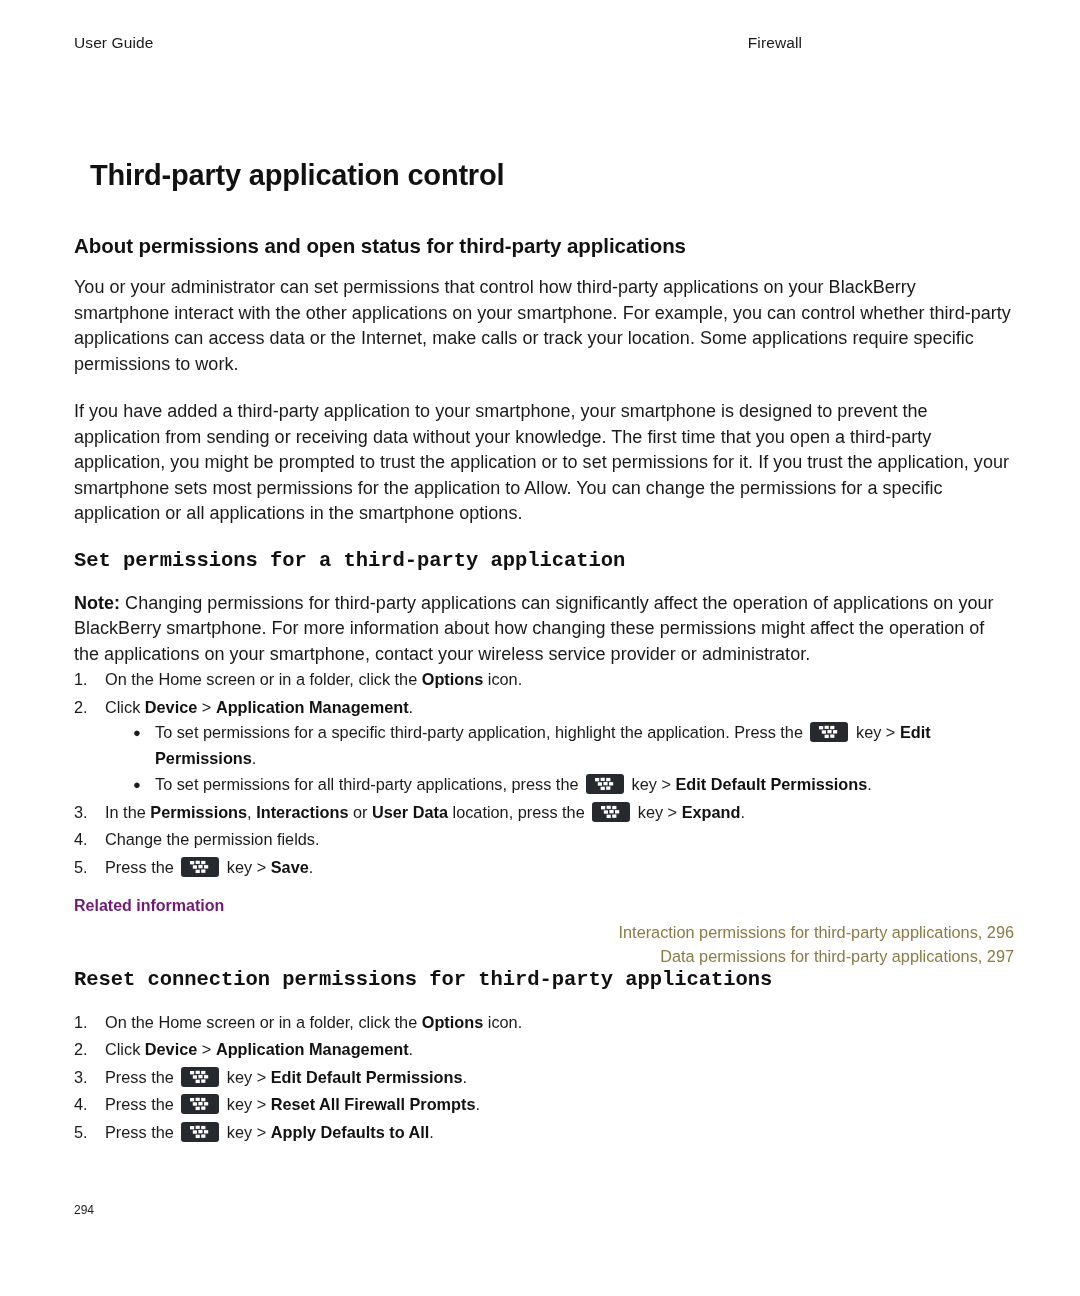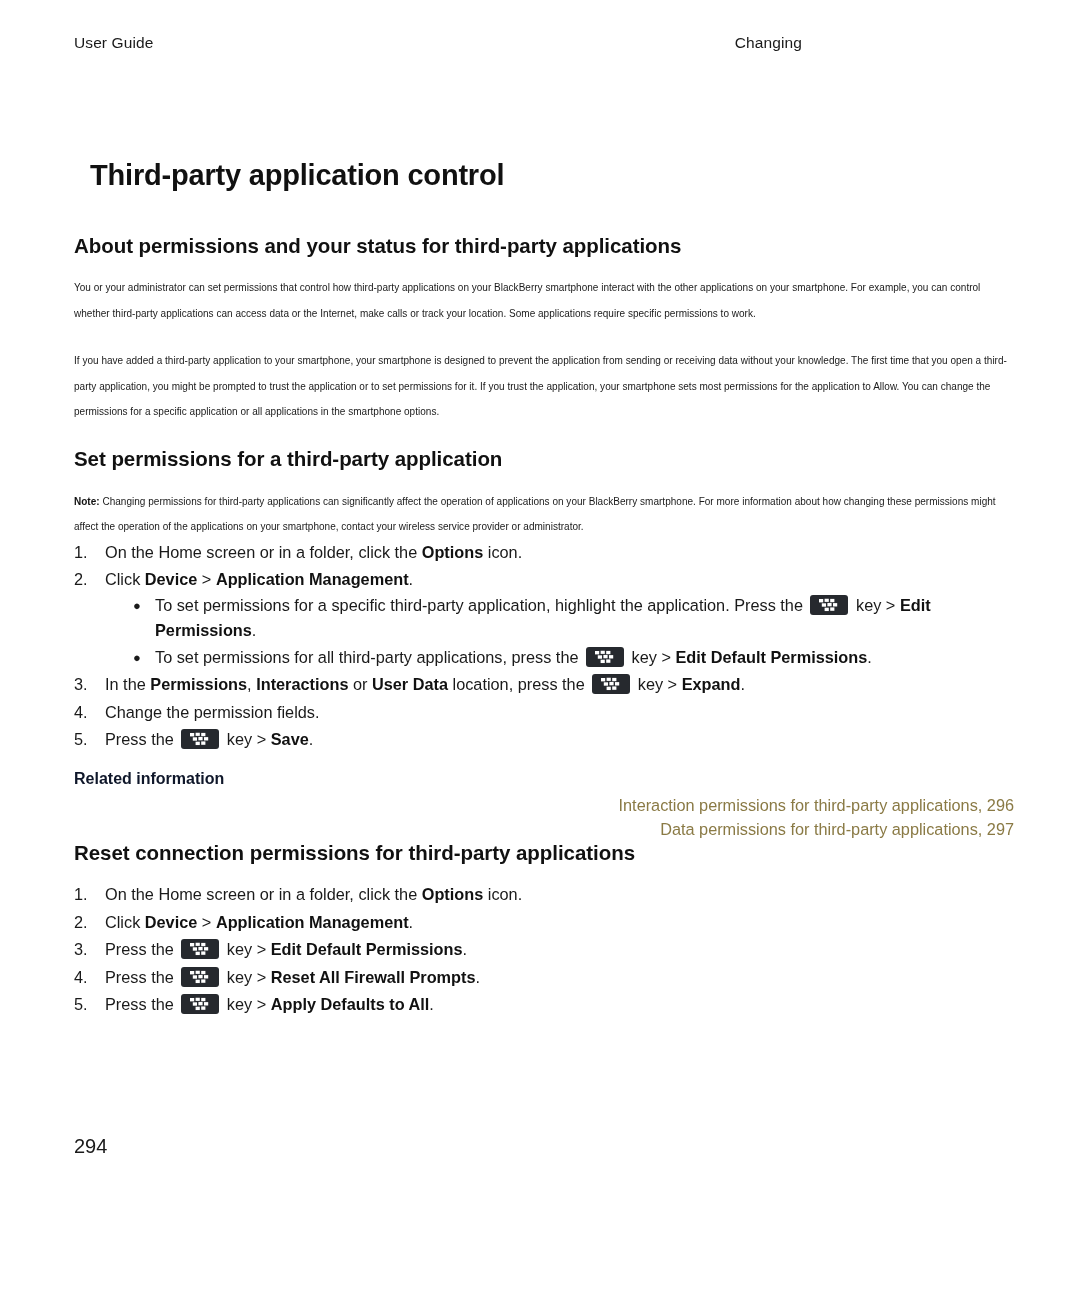--- a/index.html
+++ b/index.html
@@ -57,24 +57,25 @@
   h2.section-title {
     font-size: 20.5px;
     font-weight: bold;
     margin: 0 0 17px 0;
     color: #111111;
     letter-spacing: -0.05px;
     line-height: 1.2;
   }
 
   h2.section-title.spaced-top {
+    font-family: Liberation Mono, monospace;
   }
 
   p.body-text {
-    font-size: 10px;
+    font-size: 18px;
     line-height: 25.5px;
     margin: 0 0 22px 0;
     color: #1a1a1a;
     letter-spacing: 0.02px;
   }
   p.body-text.tight {
     margin-bottom: 0;
   }
 
   b, strong { font-weight: bold; color: #111111; }
@@ -144,57 +145,57 @@
     display: block;
   }
 
   
   .related-block {
     margin-top: 14px;
   }
   .related-heading {
     font-size: 16px;
     font-weight: bold;
-    color: #0f172a;
+    color: #701a75;
     margin: 0 0 2px 0;
     line-height: 24px;
   }
   a.related-link {
     display: block;
     font-size: 16.3px;
     line-height: 24px;
     color: #8a7a45;
     text-decoration: none;
     text-align: right;
   }
 
   
   .page-number {
     position: absolute;
     left: 74px;
-    top: 1135px;
-    font-size: 20px;
+    top: 1203px;
+    font-size: 12px;
     color: #1a1a1a;
   }
 </style>
 </head>
 <body>
 
 <div class="page">
 
   <div class="running-header">
     <span>User Guide</span>
-    <span>Changing</span>
+    <span>Firewall</span>
   </div>
 
   <div class="content">
 
     <h1 class="doc-title">Third-party application control</h1>
 
-    <h2 class="section-title">About permissions and your status for third-party applications</h2>
+    <h2 class="section-title">About permissions and open status for third-party applications</h2>
 
     <p class="body-text">You or your administrator can set permissions that control how third-party applications on your BlackBerry smartphone interact with the other applications on your smartphone. For example, you can control whether third-party applications can access data or the Internet, make calls or track your location. Some applications require specific permissions to work.</p>
     <p class="body-text">If you have added a third-party application to your smartphone, your smartphone is designed to prevent the application from sending or receiving data without your knowledge. The first time that you open a third-party application, you might be prompted to trust the application or to set permissions for it. If you trust the application, your smartphone sets most permissions for the application to Allow. You can change the permissions for a specific application or all applications in the smartphone options.</p>
 
     <h2 class="section-title spaced-top">Set permissions for a third-party application</h2>
 
     <p class="body-text tight"><b>Note:</b><span> Changing permissions for third-party applications can significantly affect the operation of applications on your BlackBerry smartphone. For more information about how changing these permissions might affect the operation of the applications on your smartphone, contact your wireless service provider or administrator.</span></p>
 
     <ol class="steps">
 

